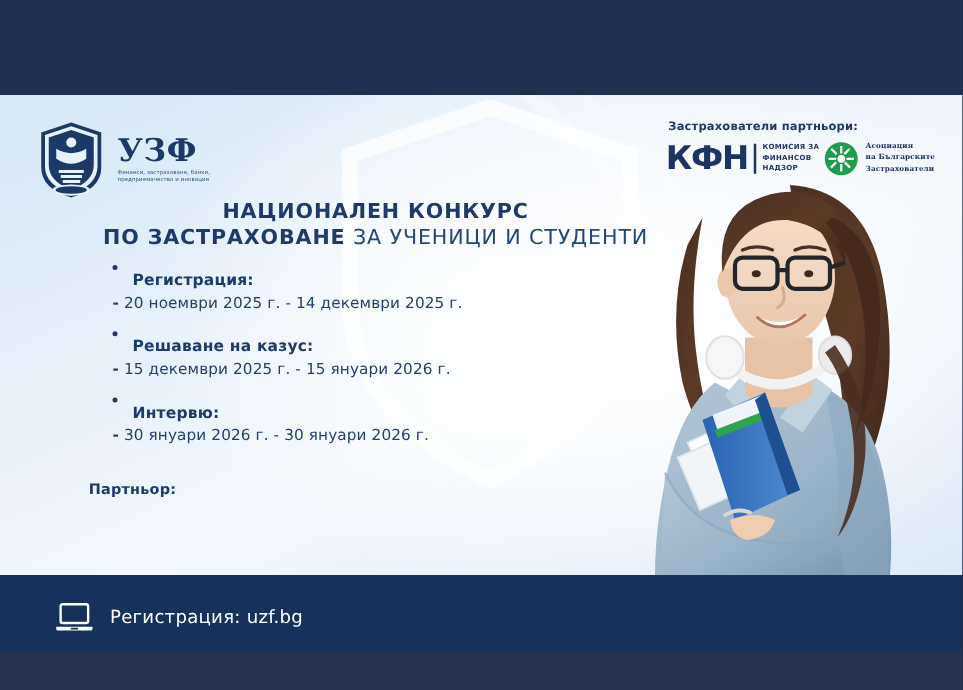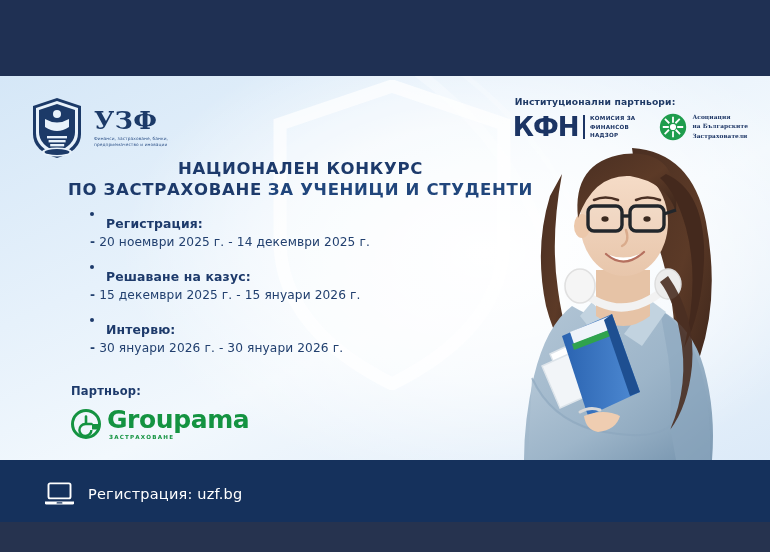--- a/index.html
+++ b/index.html
@@ -66,21 +66,21 @@
 
   
   .inst {
     position: absolute; right: 22px; top: 20px;
     text-align: left;
   }
   .inst-label {
     font-size: 9.2px; font-weight: 700; color: #1f3a66;
     letter-spacing: .15px; margin-bottom: 6px; margin-left: 2px;
   }
-  .inst-row { display: flex; align-items: center; gap: 24px; }
+  .inst-row { display: flex; align-items: center; gap: 4px; }
   .kfn { display: flex; align-items: center; gap: 5px; }
   .kfn-mark {
     font-family: "DejaVu Sans", "Liberation Sans", sans-serif;
     font-weight: 700; font-size: 26px; color: #1b3464;
     letter-spacing: -1px; line-height: 1;
   }
   .kfn-bar { width: 1.6px; height: 24px; background: #1b3464; }
   .kfn-txt {
     font-size: 5.6px; font-weight: 700; color: #1b3464;
     line-height: 1.55; letter-spacing: .25px; text-transform: uppercase;
@@ -95,21 +95,21 @@
   
   .headline {
     position: absolute; left: 0; top: 82px; width: 580px;
     text-align: center; color: #1d3a6b;
     line-height: 1.28;
     padding-left: 21px;
   }
   .headline .l1 { font-size: 16.5px; font-weight: 700; letter-spacing: .7px; display: block; }
   .headline .l2 { font-size: 16.5px; letter-spacing: .7px; display: block; }
   .headline .l2 b { font-weight: 700; }
-  .headline .l2 span.light { font-weight: 700; color: #21467c; }
+  .headline .l2 span.light { font-weight: 400; color: #21467c; }
 
   
   .schedule {
     position: absolute; left: 46px; top: 140px;
     color: #1d3a6b;
   }
   .sch-item { margin-bottom: 20px; margin-left: 44px; }
   .sch-item:last-child { margin-bottom: 0; }
   .sch-head {
     font-size: 12.4px; font-weight: 700; letter-spacing: .15px;
@@ -200,21 +200,21 @@
         <ellipse cx="27" cy="56" rx="15" ry="4.5" fill="#e8f2fb"></ellipse>
         <ellipse cx="27" cy="56" rx="12.5" ry="3" fill="#1c3a68"></ellipse>
       </svg>
       <div>
         <div class="uzf-word">УЗФ</div>
         <div class="uzf-sub">Финанси, застраховане, банки, предприемачество и иновации</div>
       </div>
     </div>
 
     <div class="inst">
-      <div class="inst-label">Институционални партньори:</div>
+      <div class="inst-label">Застрахователи партньори:</div>
       <div class="inst-row">
 
         <div class="kfn">
           <div class="kfn-mark">КФН</div>
           <div class="kfn-bar"></div>
           <div class="kfn-txt">
             <div>КОМИСИЯ ЗА</div>
             <div>ФИНАНСОВ</div>
             <div>НАДЗОР</div>
           </div>
@@ -269,32 +269,20 @@
           <span class="sch-bullet"></span>
           <span>Интервю:</span>
         </div>
         <div class="sch-dates"><span class="sch-dash">-</span> <span>30 януари 2026 г. - 30 януари 2026 г.</span></div>
       </div>
 
     </div>
 
     <div class="partner">
       <div class="partner-label">Партньор:</div>
-      <div class="groupama">
-        <svg class="grp-logo" viewBox="0 0 30 30">
-          <circle cx="15" cy="15" r="13.5" fill="none" stroke="#149341" stroke-width="3"></circle>
-          <path d="M15 7.5 L15 15 L20.5 15" fill="none" stroke="#149341" stroke-width="2.6" stroke-linecap="round"></path>
-          <path d="M15 15 L28.5 15 L28.5 20.5 L21 20.5 L21 15" fill="#149341"></path>
-          <path d="M14.2 15 A6 6 0 1 0 20.4 21" fill="none" stroke="#149341" stroke-width="2.4"></path>
-        </svg>
-        <div>
-          <div class="grp-name">Groupama</div>
-          <div class="grp-sub">ЗАСТРАХОВАНЕ</div>
-        </div>
-      </div>
     </div>
 
     <svg class="student" viewBox="0 0 300 330">
       <defs>
         <linearGradient id="hairG" x1="0" y1="0" x2="1" y2="1">
           <stop offset="0%" stop-color="#4a2f22"></stop>
           <stop offset="55%" stop-color="#5c3a27"></stop>
           <stop offset="100%" stop-color="#3a241a"></stop>
         </linearGradient>
         <linearGradient id="shirtG" x1="0" y1="0" x2="1" y2="1">

